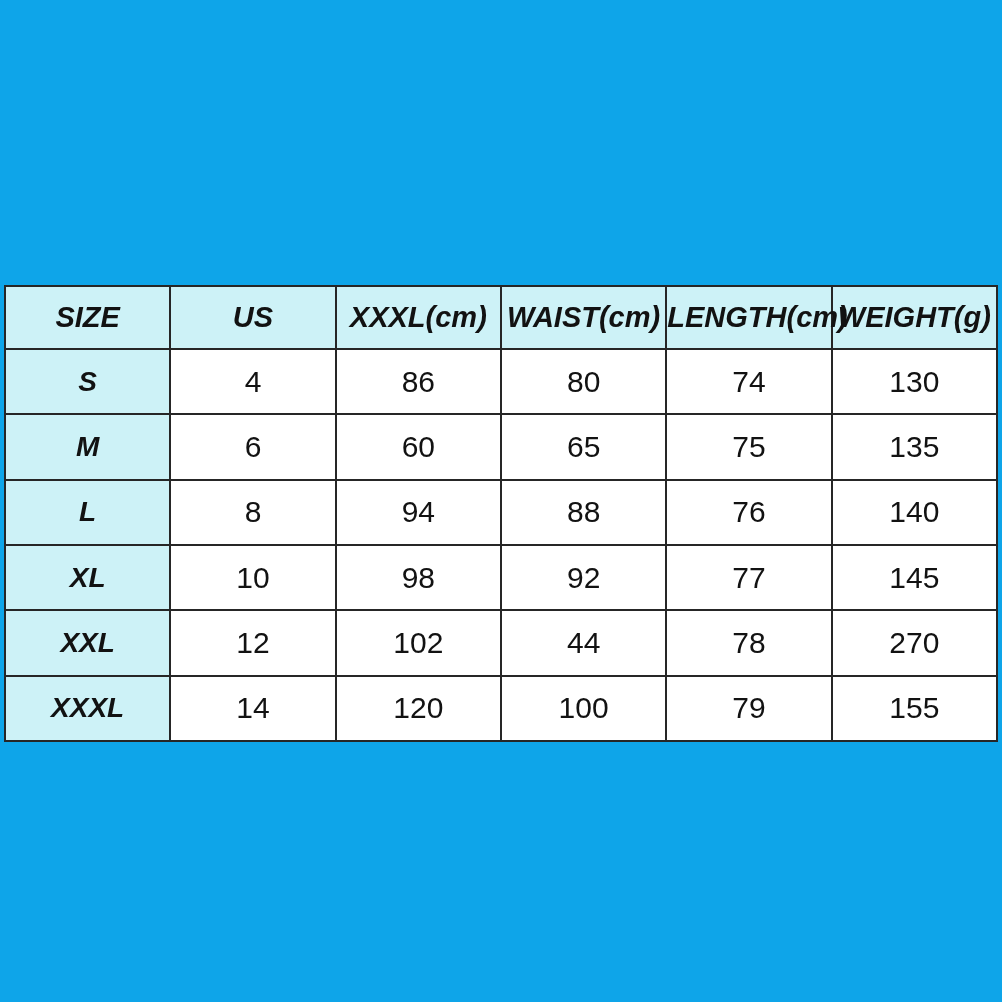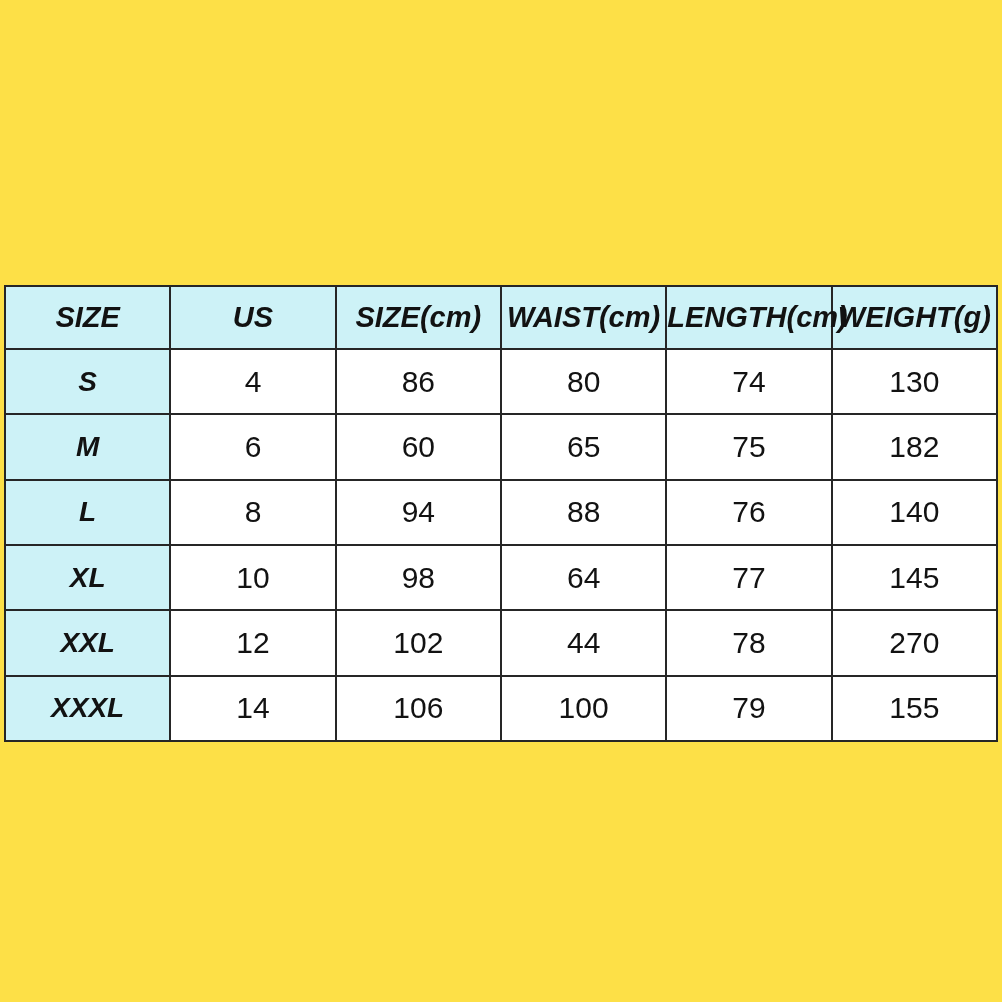--- a/index.html
+++ b/index.html
@@ -8,21 +8,21 @@
     background: #ffffff;
     width: 1002px;
     height: 1002px;
     font-family: "Liberation Sans", sans-serif;
     overflow: hidden;
   }
   .canvas {
     position: relative;
     width: 1002px;
     height: 1002px;
-    background: #fde047;
+    background: #0ea5e9;
   }
   table.size-chart {
     position: absolute;
     top: 285px;
     left: 4px;
     width: 994px;
     height: 457px;
     border-collapse: collapse;
     table-layout: fixed;
     background: #ffffff;
@@ -59,70 +59,70 @@
 </style>
 </head>
 <body>
 
 <div class="canvas">
   <table class="size-chart">
     <thead>
       <tr>
           <th>SIZE</th>
           <th>US</th>
-          <th>SIZE(cm)</th>
+          <th>XXXL(cm)</th>
           <th>WAIST(cm)</th>
           <th>LENGTH(cm)</th>
           <th>WEIGHT(g)</th>
         </tr>
     </thead>
     <tbody>
         <tr>
           <th>S</th>
           <td>4</td>
           <td>86</td>
           <td>80</td>
           <td>74</td>
           <td>130</td>
         </tr>
         <tr>
           <th>M</th>
           <td>6</td>
           <td>60</td>
           <td>65</td>
           <td>75</td>
-          <td>182</td>
+          <td>135</td>
         </tr>
         <tr>
           <th>L</th>
           <td>8</td>
           <td>94</td>
           <td>88</td>
           <td>76</td>
           <td>140</td>
         </tr>
         <tr>
           <th>XL</th>
           <td>10</td>
           <td>98</td>
-          <td>64</td>
+          <td>92</td>
           <td>77</td>
           <td>145</td>
         </tr>
         <tr>
           <th>XXL</th>
           <td>12</td>
           <td>102</td>
           <td>44</td>
           <td>78</td>
           <td>270</td>
         </tr>
         <tr>
           <th>XXXL</th>
           <td>14</td>
-          <td>106</td>
+          <td>120</td>
           <td>100</td>
           <td>79</td>
           <td>155</td>
         </tr>
       </tbody>
   </table>
 </div>
 
 </body></html>

